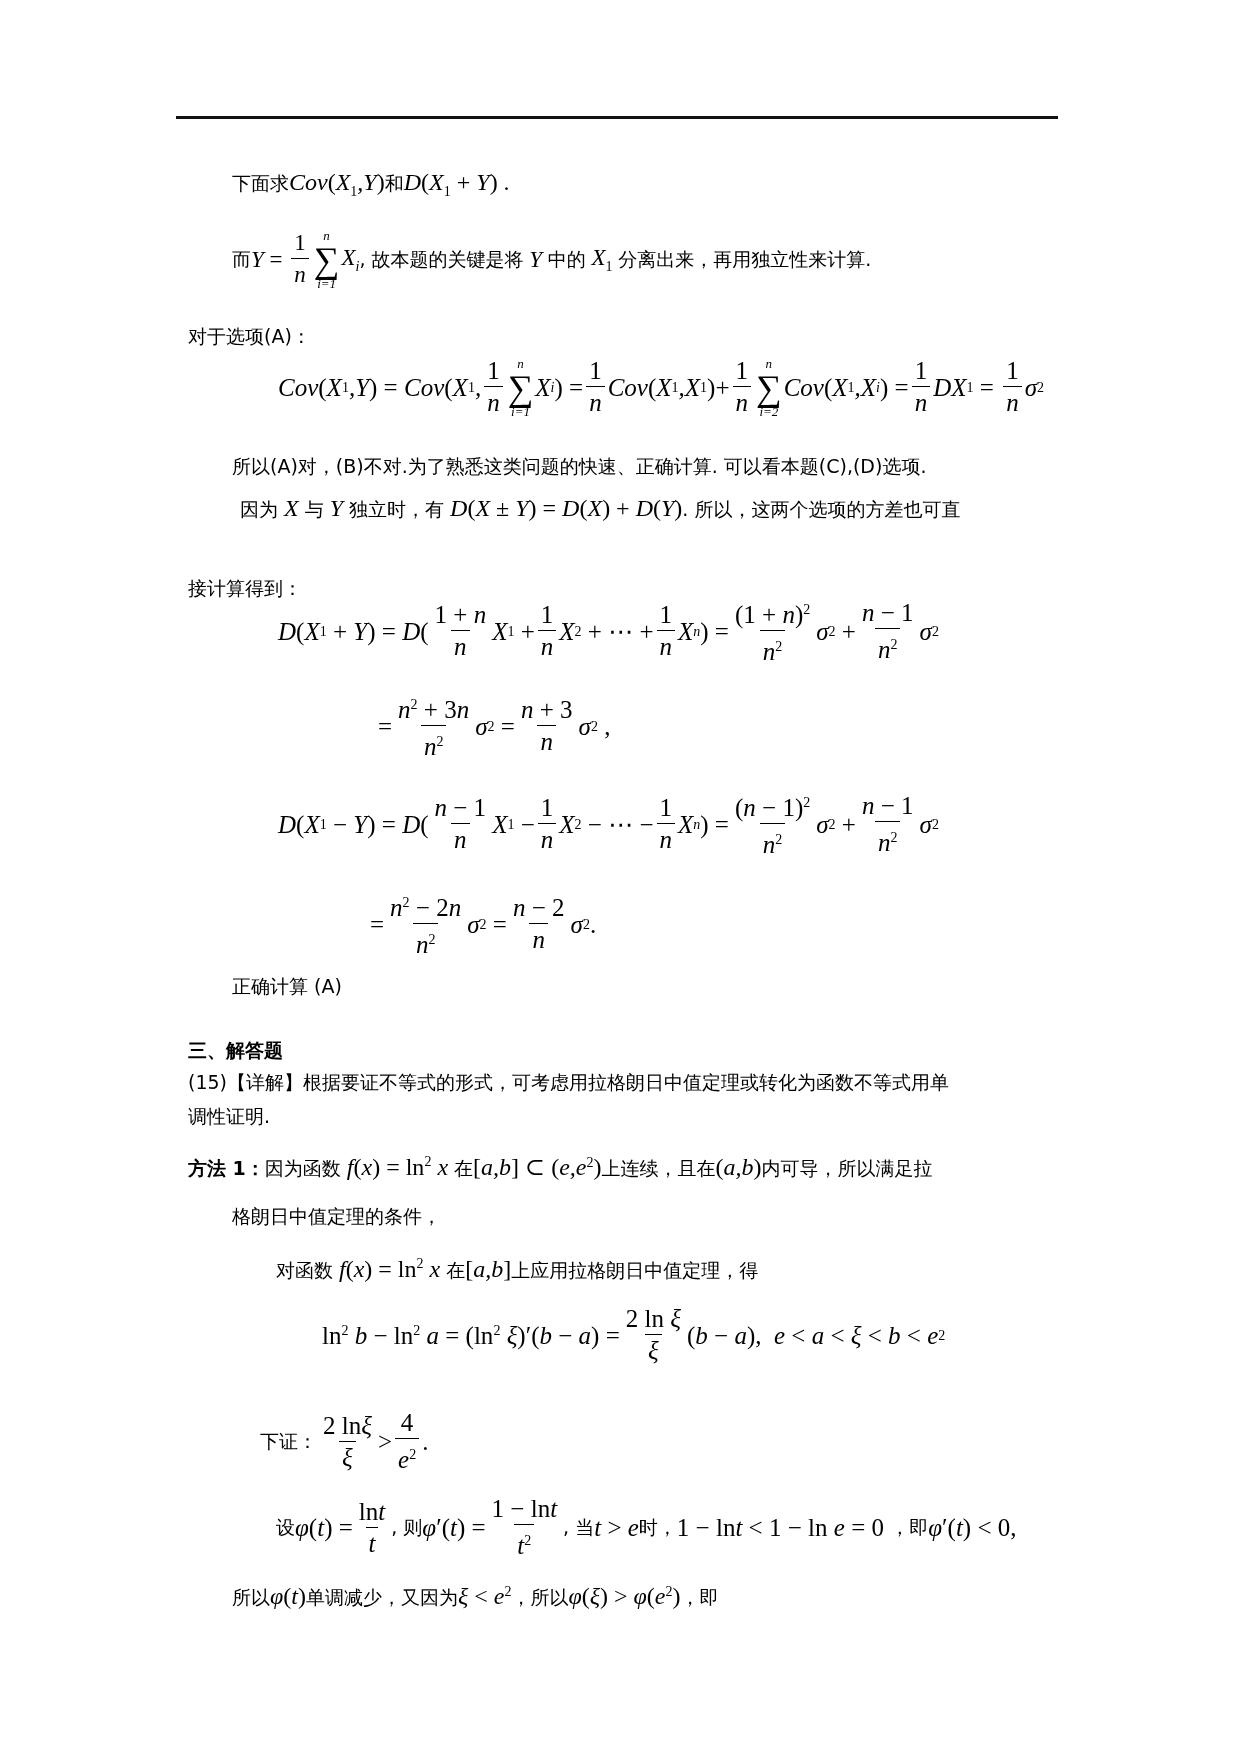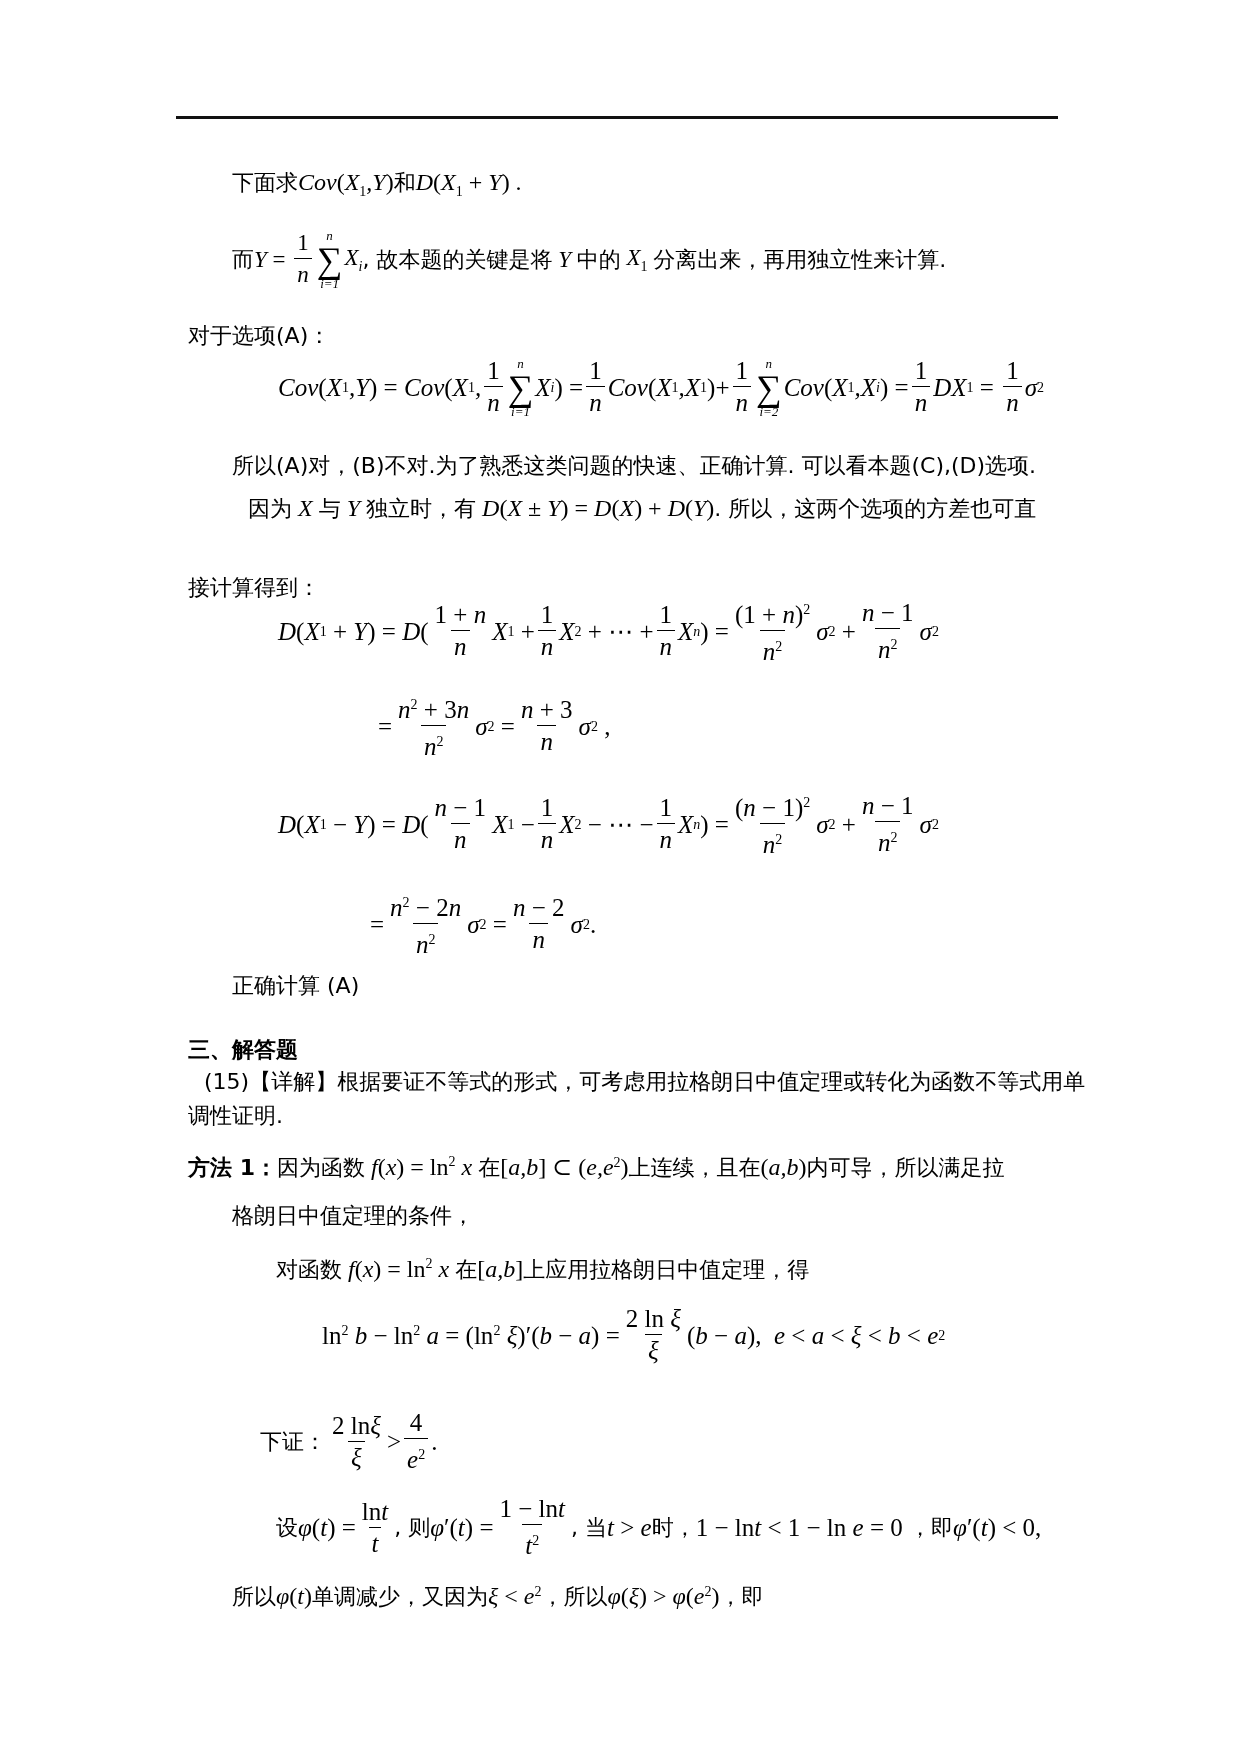--- a/index.html
+++ b/index.html
@@ -1,21 +1,21 @@
 <!DOCTYPE html>
 <html><head>
 <meta charset="utf-8">
 <style>
   html, body { margin:0; padding:0; background:#fff; }
   body { width:1240px; height:1754px; position:relative; overflow:hidden;
          font-family:"DejaVu Serif","Liberation Serif",serif; color:#000; }
   .rule { position:absolute; left:176px; top:116px; width:882px; height:3px; background:#111; }
   .line { position:absolute; white-space:nowrap; font-size:21px; line-height:28px;
           font-family:"Liberation Serif","DejaVu Serif",serif; }
-  .cn { font-family:"DejaVu Sans","Liberation Sans",sans-serif; font-size:22px; }
+  .cn { font-family:"DejaVu Sans","Liberation Sans",sans-serif; font-size:19px; }
   .m { font-style:italic; font-family:"Liberation Serif","DejaVu Serif",serif; font-size:24px; }
   .mu { font-style:normal; font-family:"Liberation Serif","DejaVu Serif",serif; font-size:24px; }
   .eq { position:absolute; white-space:nowrap; font-family:"Liberation Serif","DejaVu Serif",serif;
         font-size:25px; font-style:italic; display:flex; align-items:center; }
   .frac { display:inline-flex; flex-direction:column; align-items:center; vertical-align:middle;
           margin:0 3px; font-style:italic; }
   .frac .num { padding:0 3px; line-height:30px; }
   .frac .den { border-top:1.6px solid #000; padding:0 3px; line-height:32px; }
   .sum { display:inline-flex; flex-direction:column; align-items:center; vertical-align:middle;
          margin:0 2px; font-style:normal; }
@@ -90,21 +90,21 @@
   <span class="frac">
       <span class="num up">1</span>
       <span class="den">n</span>
     </span>σ<sup>2</sup>
 </div>
 
 <div class="line" style="left:232px;top:452px;">
   <span class="cn">所以(A)对，(B)不对.为了熟悉这类问题的快速、正确计算. 可以看本题(C),(D)选项.</span>
 </div>
 
-<div class="line" style="left:248px;top:494px;">
+<div class="line" style="left:240px;top:494px;">
   <span class="cn">因为</span><span class="m"> X </span><span class="cn">与</span><span class="m"> Y </span><span class="cn">独立时，有</span><span class="m"> D</span><span class="mu">(</span><span class="m">X</span><span class="mu"> ± </span><span class="m">Y</span><span class="mu">) = </span><span class="m">D</span><span class="mu">(</span><span class="m">X</span><span class="mu">) + </span><span class="m">D</span><span class="mu">(</span><span class="m">Y</span><span class="mu">)</span><span class="cn">. 所以，这两个选项的方差也可直</span>
 </div>
 
 <div class="line" style="left:188px;top:574px;">
   <span class="cn">接计算得到：</span>
 </div>
 
 <div class="eq" style="left:278px;top:595px;">
   D<span class="up">(</span>X<sub>1</sub><span class="up">&nbsp;+&nbsp;</span>Y<span class="up">)&nbsp;=&nbsp;</span>D<span class="up">(</span>
   <span class="frac">
@@ -178,21 +178,21 @@
 </div>
 
 <div class="line" style="left:232px;top:972px;">
   <span class="cn">正确计算  (A)</span>
 </div>
 
 <div class="line" style="left:188px;top:1036px;">
   <span class="cn bold">三、解答题</span>
 </div>
 
-<div class="line" style="left:188px;top:1068px;margin-left:16px;">
+<div class="line" style="left:188px;top:1068px;">
   <span class="cn">(15)【详解】根据要证不等式的形式，可考虑用拉格朗日中值定理或转化为函数不等式用单</span>
 </div>
 <div class="line" style="left:188px;top:1102px;">
   <span class="cn">调性证明.</span>
 </div>
 
 <div class="line" style="left:188px;top:1148px;">
   <span class="cn bold">方法 1：</span><span class="cn">因为函数</span><span class="m"> f</span><span class="mu">(</span><span class="m">x</span><span class="mu">) = ln<sup>2</sup> </span><span class="m">x </span><span class="cn">在</span><span class="mu">[</span><span class="m">a,b</span><span class="mu">] ⊂ (</span><span class="m">e,e</span><sup>2</sup><span class="mu">)</span><span class="cn">上连续，且在</span><span class="mu">(</span><span class="m">a,b</span><span class="mu">)</span><span class="cn">内可导，所以满足拉</span>
 </div>
 

